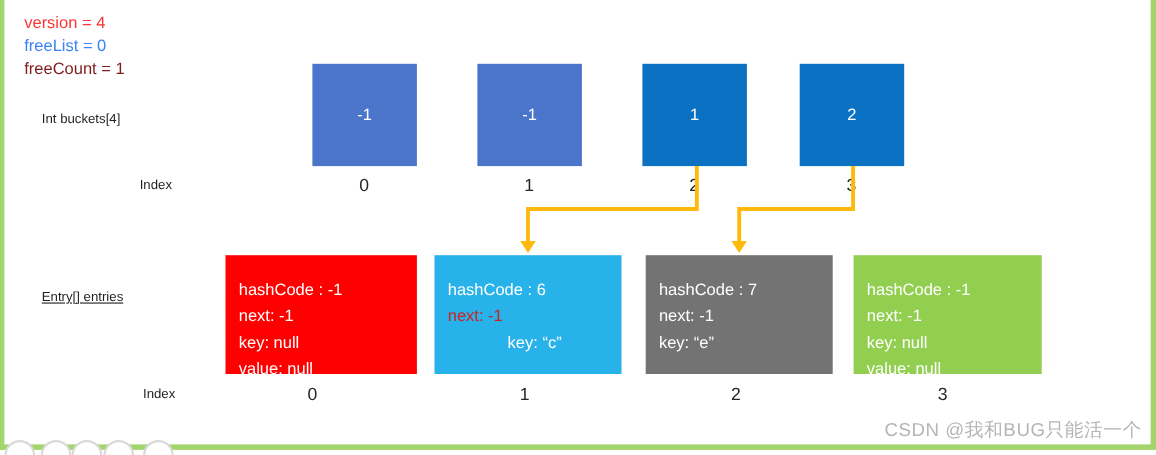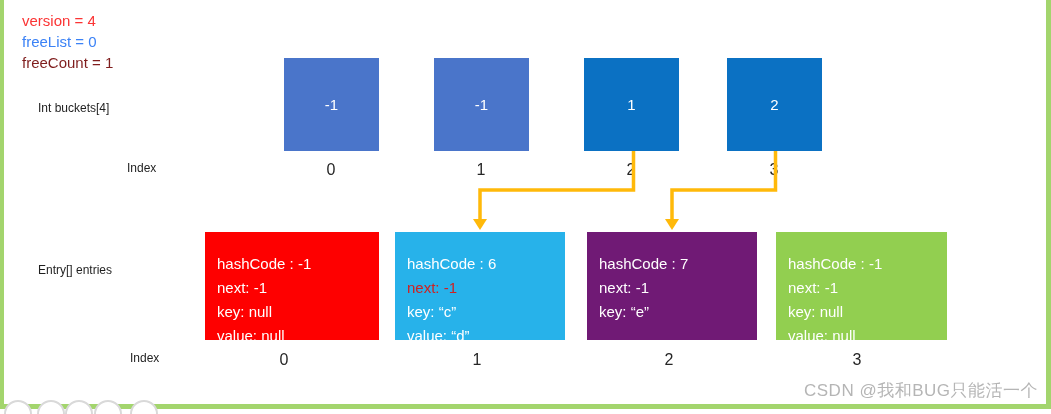--- a/index.html
+++ b/index.html
@@ -53,37 +53,36 @@
     <g>
       <path d="M633.5,151 L633.5,190 L480,190 L480,220" fill="none" stroke-width="3.5" style="stroke: rgb(255, 185, 10);"></path>
       <polygon points="473,219 487,219 480,230" style="fill: rgb(255, 185, 10);"></polygon>
     </g>
     <g>
       <path d="M775.5,151 L775.5,190 L672,190 L672,220" fill="none" stroke-width="3.5" style="stroke: rgb(255, 185, 10);"></path>
       <polygon points="665,219 679,219 672,230" style="fill: rgb(255, 185, 10);"></polygon>
     </g>
   </svg>
 
-  <div class="abs row-label" style="left:38px;top:263px;">Entry[] entries</div>
+  <div class="abs row-label" style="left:38px;top:263px;text-decoration:underline;">Entry[] entries</div>
 
   <div class="abs entry" style="left: 205px; top: 232px; width: 174px; background: rgb(254, 0, 0);">
     <span class="entry-line" style="color: rgb(255, 255, 255);">hashCode : -1</span>
     <span class="entry-line" style="color: rgb(255, 255, 255);">next: -1</span>
     <span class="entry-line" style="color: rgb(255, 255, 255);">key: null</span>
     <span class="entry-line" style="color: rgb(255, 255, 255);">value: null</span>
   </div>
 
   <div class="abs entry" style="left: 395px; top: 232px; width: 170px; background: rgb(39, 178, 234);">
     <span class="entry-line" style="color: rgb(255, 255, 255);">hashCode : 6</span>
     <span class="entry-line" style="color: rgb(207, 33, 33);">next: -1</span>
-    <span class="entry-line" style="color: rgb(255, 255, 255);">key: “c”</span>
-    <span class="entry-line" style="color: rgb(255, 255, 255);">value: “d”</span>
+    <span class="entry-line" style="color: rgb(255, 255, 255); text-align: center;">key: “c”</span>
   </div>
 
-  <div class="abs entry" style="left: 587px; top: 232px; width: 170px; background: #701a75;">
+  <div class="abs entry" style="left: 587px; top: 232px; width: 170px; background: #737373;">
     <span class="entry-line" style="color: rgb(255, 255, 255);">hashCode : 7</span>
     <span class="entry-line" style="color: rgb(255, 255, 255);">next: -1</span>
     <span class="entry-line" style="color: rgb(255, 255, 255);">key: “e”</span>
   </div>
 
   <div class="abs entry" style="left: 776px; top: 232px; width: 171px; background: rgb(146, 207, 80);">
     <span class="entry-line" style="color: rgb(255, 255, 255);">hashCode : -1</span>
     <span class="entry-line" style="color: rgb(255, 255, 255);">next: -1</span>
     <span class="entry-line" style="color: rgb(255, 255, 255);">key: null</span>
     <span class="entry-line" style="color: rgb(255, 255, 255);">value: null</span>

